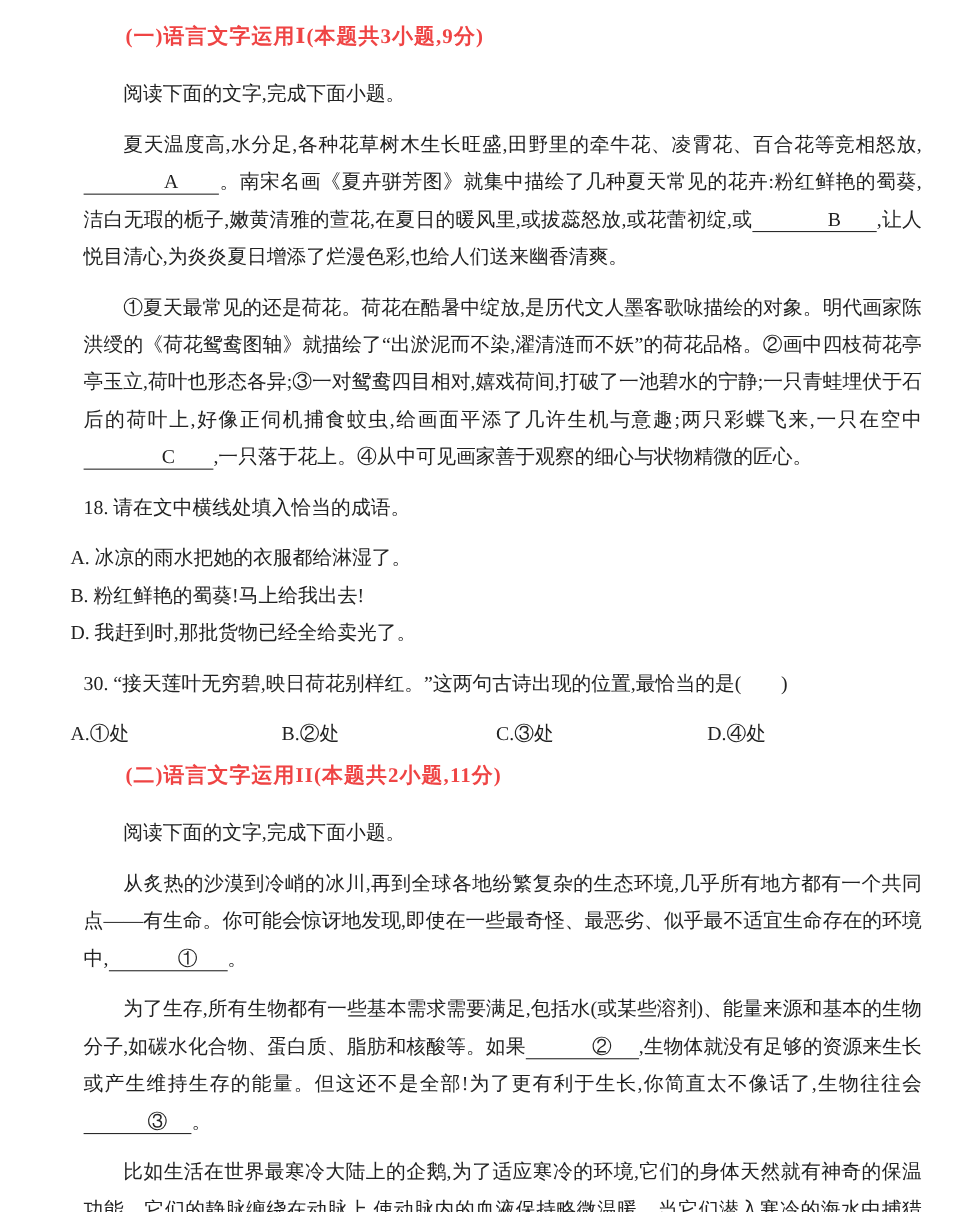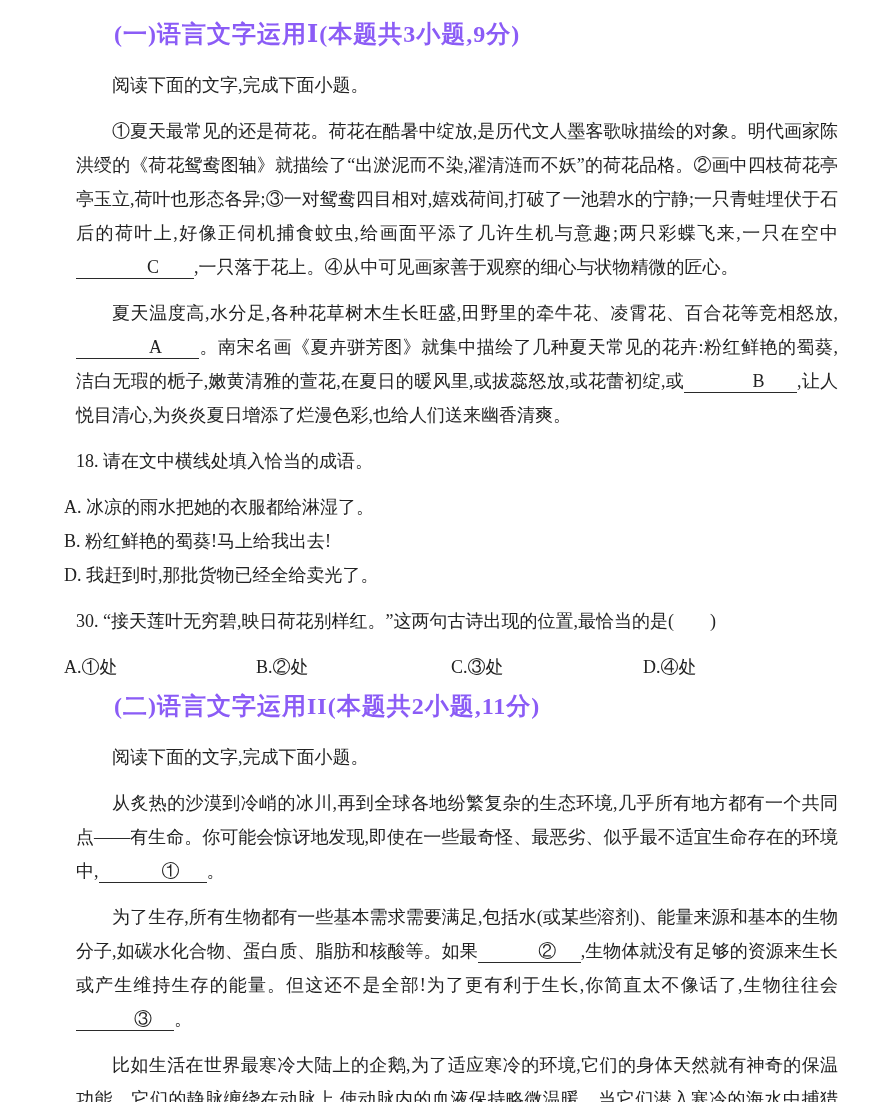--- a/index.html
+++ b/index.html
@@ -6,21 +6,21 @@
   body{
     width:872px;height:1102px;
     background:#ffffff;color:#222;
     font-family:"Liberation Serif","DejaVu Serif",serif;
     font-size:18px;
     overflow:hidden;
   }
   .page{padding:12px 22px 0 64px;}
   .sec-heading{
     margin:0;padding-left:50px;
-    font-size:24px;font-weight:bold;color:#8b5cf6;
+    font-size:19px;font-weight:bold;color:#ef4444;
     line-height:44px;
     letter-spacing:1px;
   }
   p.line{margin:12px;line-height:34px;text-align:justify;}
   p.indent{text-indent:2em;}
   .blank{
     display:inline-block;
     text-align:center;
     border-bottom:1.6px solid #2a2a2a;
     line-height:22px;
@@ -38,23 +38,23 @@
 </style>
 </head>
 <body>
 
 <div class="page">
 
   <h2 class="sec-heading">(一)语言文字运用Ⅰ(本题共3小题,9分)</h2>
 
   <p class="line indent">阅读下面的文字,完成下面小题。</p>
 
+  <p class="line indent"><span>夏天温度高,水分足,各种花草树木生长旺盛,田野里的牵牛花、凌霄花、百合花等竞相怒放,</span><span class="blank w115"><span>A</span></span><span>。南宋名画《夏卉骈芳图》就集中描绘了几种夏天常见的花卉:粉红鲜艳的蜀葵,洁白无瑕的栀子,嫩黄清雅的萱花,在夏日的暖风里,或拔蕊怒放,或花蕾初绽,或</span><span class="blank w105"><span>B</span></span><span>,让人悦目清心,为炎炎夏日增添了烂漫色彩,也给人们送来幽香清爽。</span></p>
+
   <p class="line indent"><span>①夏天最常见的还是荷花。荷花在酷暑中绽放,是历代文人墨客歌咏描绘的对象。明代画家陈洪绶的《荷花鸳鸯图轴》就描绘了“出淤泥而不染,濯清涟而不妖”的荷花品格。②画中四枝荷花亭亭玉立,荷叶也形态各异;③一对鸳鸯四目相对,嬉戏荷间,打破了一池碧水的宁静;一只青蛙埋伏于石后的荷叶上,好像正伺机捕食蚊虫,给画面平添了几许生机与意趣;两只彩蝶飞来,一只在空中</span><span class="blank w110"><span>C</span></span><span>,一只落于花上。④从中可见画家善于观察的细心与状物精微的匠心。</span></p>
-
-  <p class="line indent"><span>夏天温度高,水分足,各种花草树木生长旺盛,田野里的牵牛花、凌霄花、百合花等竞相怒放,</span><span class="blank w115"><span>A</span></span><span>。南宋名画《夏卉骈芳图》就集中描绘了几种夏天常见的花卉:粉红鲜艳的蜀葵,洁白无瑕的栀子,嫩黄清雅的萱花,在夏日的暖风里,或拔蕊怒放,或花蕾初绽,或</span><span class="blank w105"><span>B</span></span><span>,让人悦目清心,为炎炎夏日增添了烂漫色彩,也给人们送来幽香清爽。</span></p>
 
   <p class="line">18. 请在文中横线处填入恰当的成语。</p>
 
   <p class="opt-line">A. 冰凉的雨水把她的衣服都给淋湿了。</p>
   <p class="opt-line">B. 粉红鲜艳的蜀葵!马上给我出去!</p>
   <p class="opt-line">D. 我赶到时,那批货物已经全给卖光了。</p>
 
   <p class="line">30. “接天莲叶无穷碧,映日荷花别样红。”这两句古诗出现的位置,最恰当的是(　　)</p>
   <div class="options-row">
     <span>A.①处</span>

